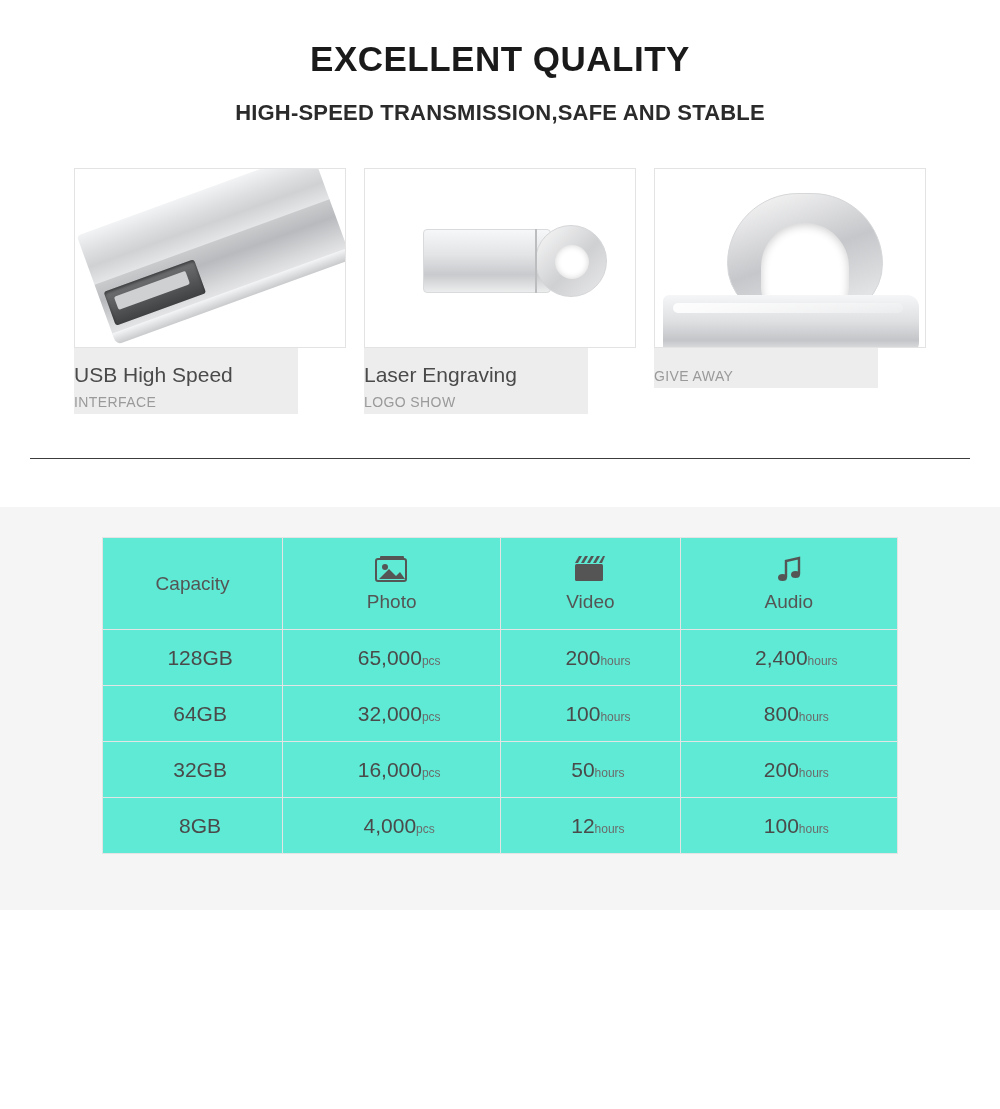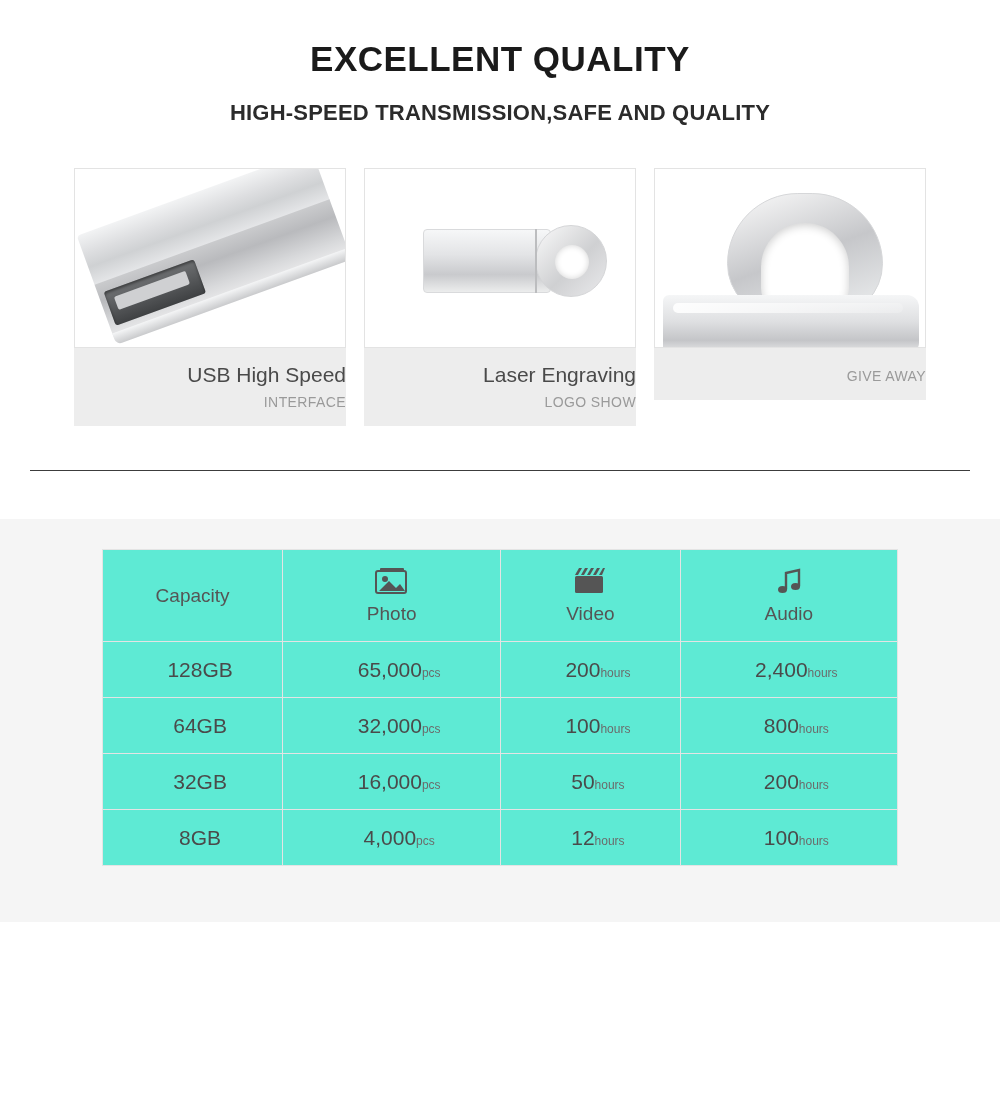--- a/index.html
+++ b/index.html
@@ -39,24 +39,24 @@
   }
   .card { width: 272px; }
   .card-img {
     width: 272px; height: 180px;
     border: 1px solid #e3e3e3;
     background: #ffffff;
     position: relative;
     overflow: hidden;
   }
   .card-cap {
-    width: 272px;
+    width: 224px;
     background: #ededed;
-    padding: 14px 0 16px 0;
-    text-align: right;
+    padding: 14px 0 4px 0;
+    text-align: left;
   }
   .card-title {
     font-size: 21px;
     color: #4a4a4a;
     line-height: 1.25;
   }
   .card-sub {
     font-size: 14px;
     color: #9a9a9a;
     margin-top: 6px;
@@ -184,21 +184,21 @@
   .hdr-icon { display:block; height: 34px; line-height: 34px; margin-bottom: 2px; }
   .unit { font-size: 12px; color: #6b6b6b; }
   .val { font-size: 21px; }
 </style>
 </head>
 <body>
 
 <div class="page">
 
   <h1 class="headline">EXCELLENT QUALITY</h1>
-  <h2 class="subhead">HIGH-SPEED TRANSMISSION,SAFE AND QUALITY</h2>
+  <h2 class="subhead">HIGH-SPEED TRANSMISSION,SAFE AND STABLE</h2>
 
   <div class="features">
 
     <div class="card">
       <div class="card-img">
         <div class="usb1">
           <div class="top"></div>
           <div class="face"></div>
           <div class="slot"></div>
           <div class="slot-inner"></div>

